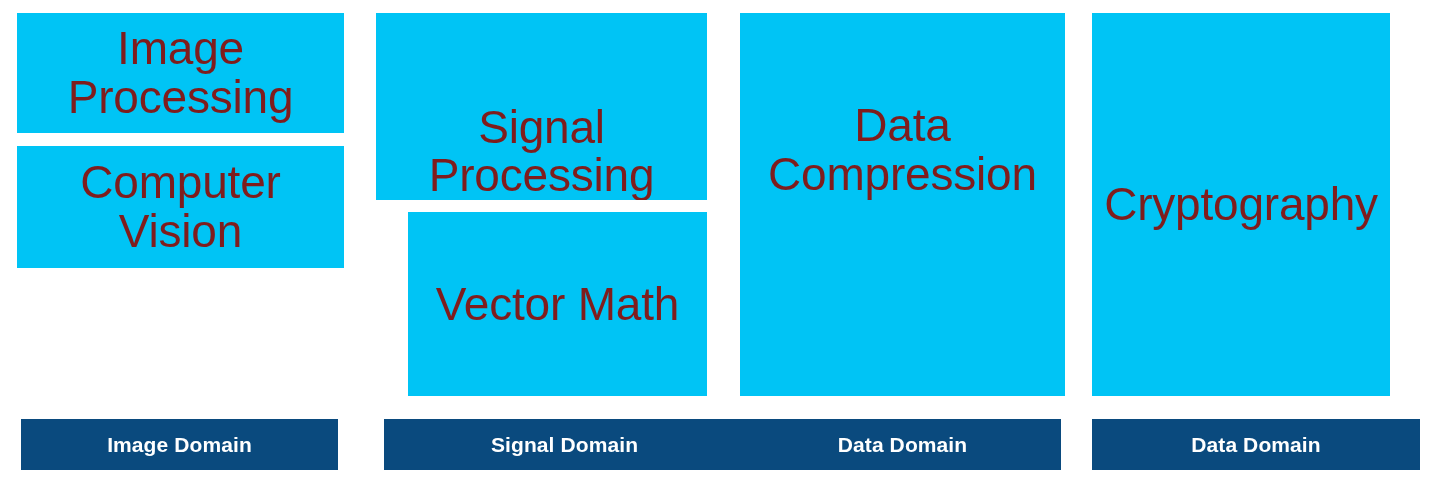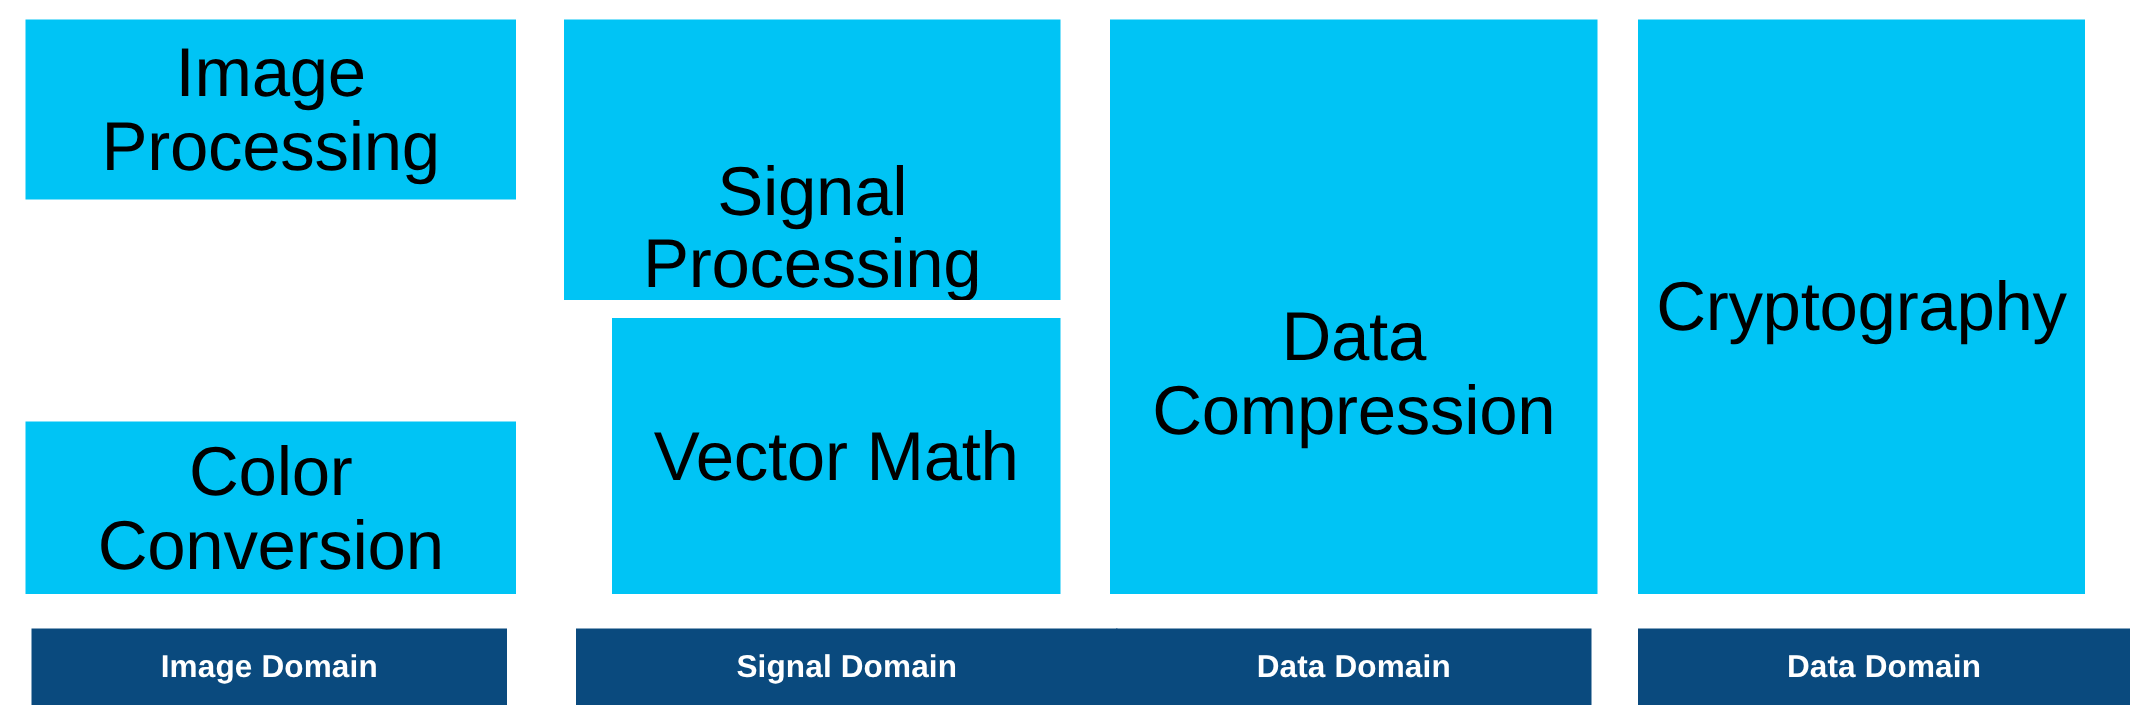--- a/index.html
+++ b/index.html
@@ -38,24 +38,24 @@
     left: 0;
     right: 0;
     background: #00c4f5;
     box-sizing: border-box;
     display: flex;
     justify-content: center;
     overflow: hidden;
   }
   .cap-box.align-top    { align-items: flex-end; padding-top: 6px; }
   .cap-box.align-center { align-items: center; }
-  .cap-box.align-upper  { align-items: center; padding-top: 88px; }
+  .cap-box.align-upper  { align-items: flex-start; padding-top: 88px; }
 
   .cap-label {
-    color: #000000;
+    color: #7f1d1d;
     font-size: 46px;
     line-height: 1.06;
     font-weight: 400;
     text-align: center;
     white-space: pre-line;
     letter-spacing: -0.2px;
   }
 
   
   .c1-b1 { top: 13px;  height: 120px; }
@@ -102,25 +102,25 @@
 
 <div id="diagram">
 
   <div class="column col-1">
 
     <div class="cap-box c1-b1 align-center">
       <span class="cap-label">Image
 Processing</span>
     </div>
 
+    <div class="cap-box c1-b2 align-center">
+      <span class="cap-label">Computer
+Vision</span>
+    </div>
 
-    <div class="cap-box c1-b3 align-center">
-      <span class="cap-label">Color
-Conversion</span>
-    </div>
 
     <div class="domain-banner">
       <span class="domain-label">Image Domain</span>
     </div>
   </div>
 
   <div class="column col-2">
 
     <div class="cap-box c2-b1 align-top">
       <span class="cap-label">Signal

